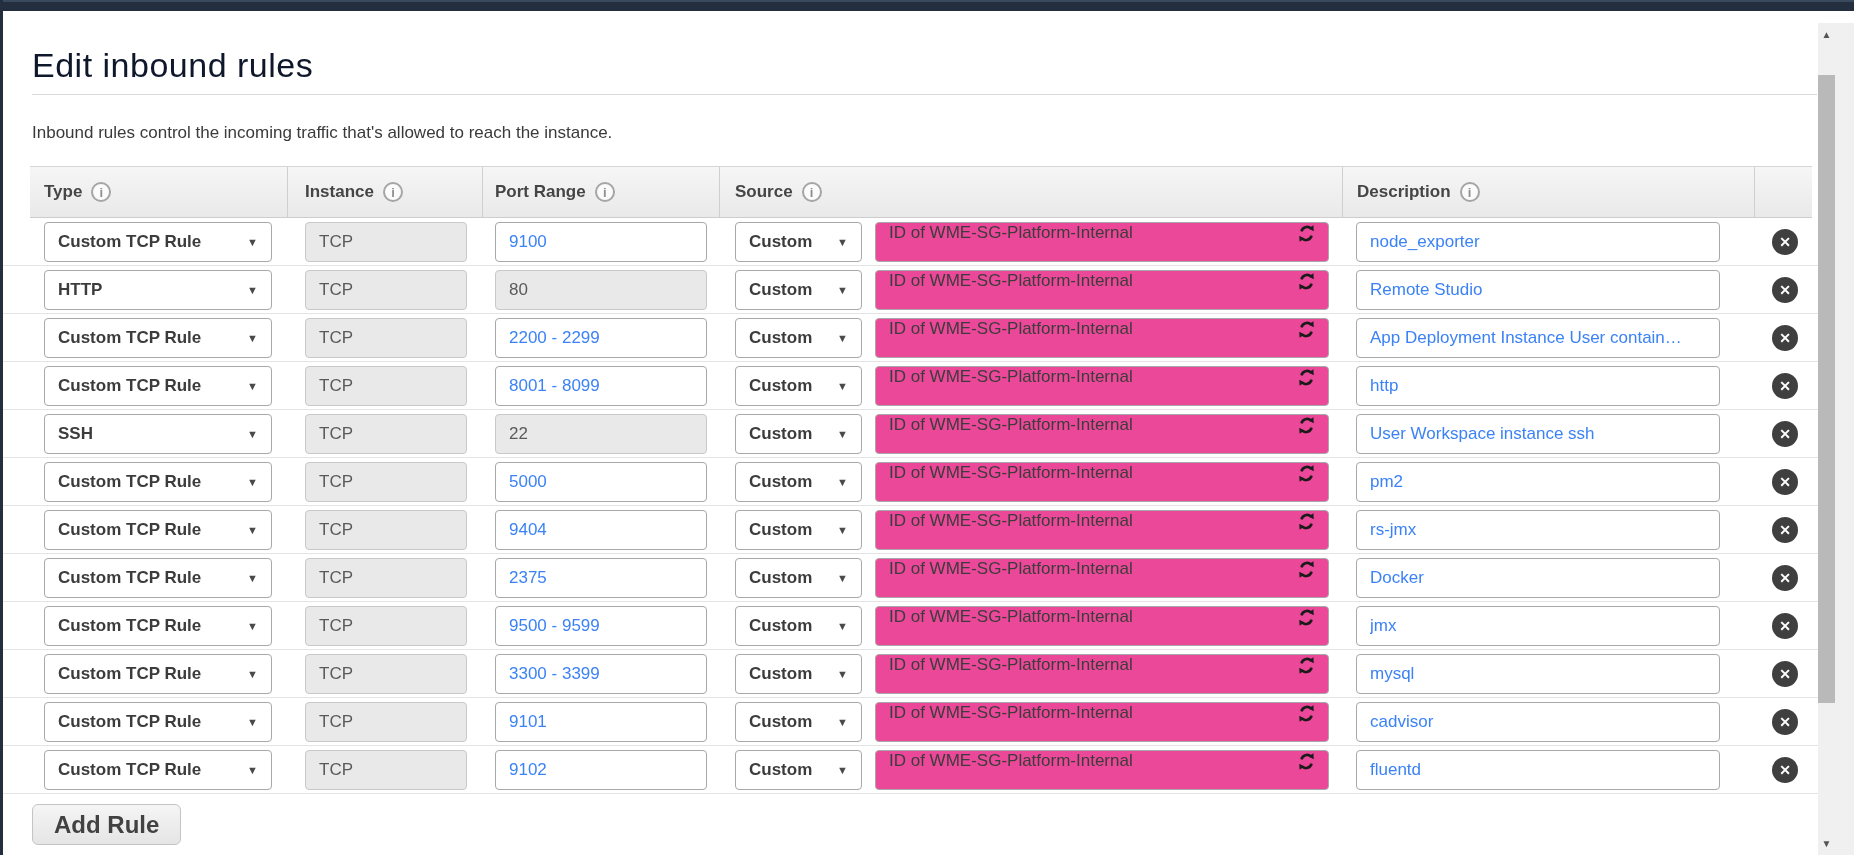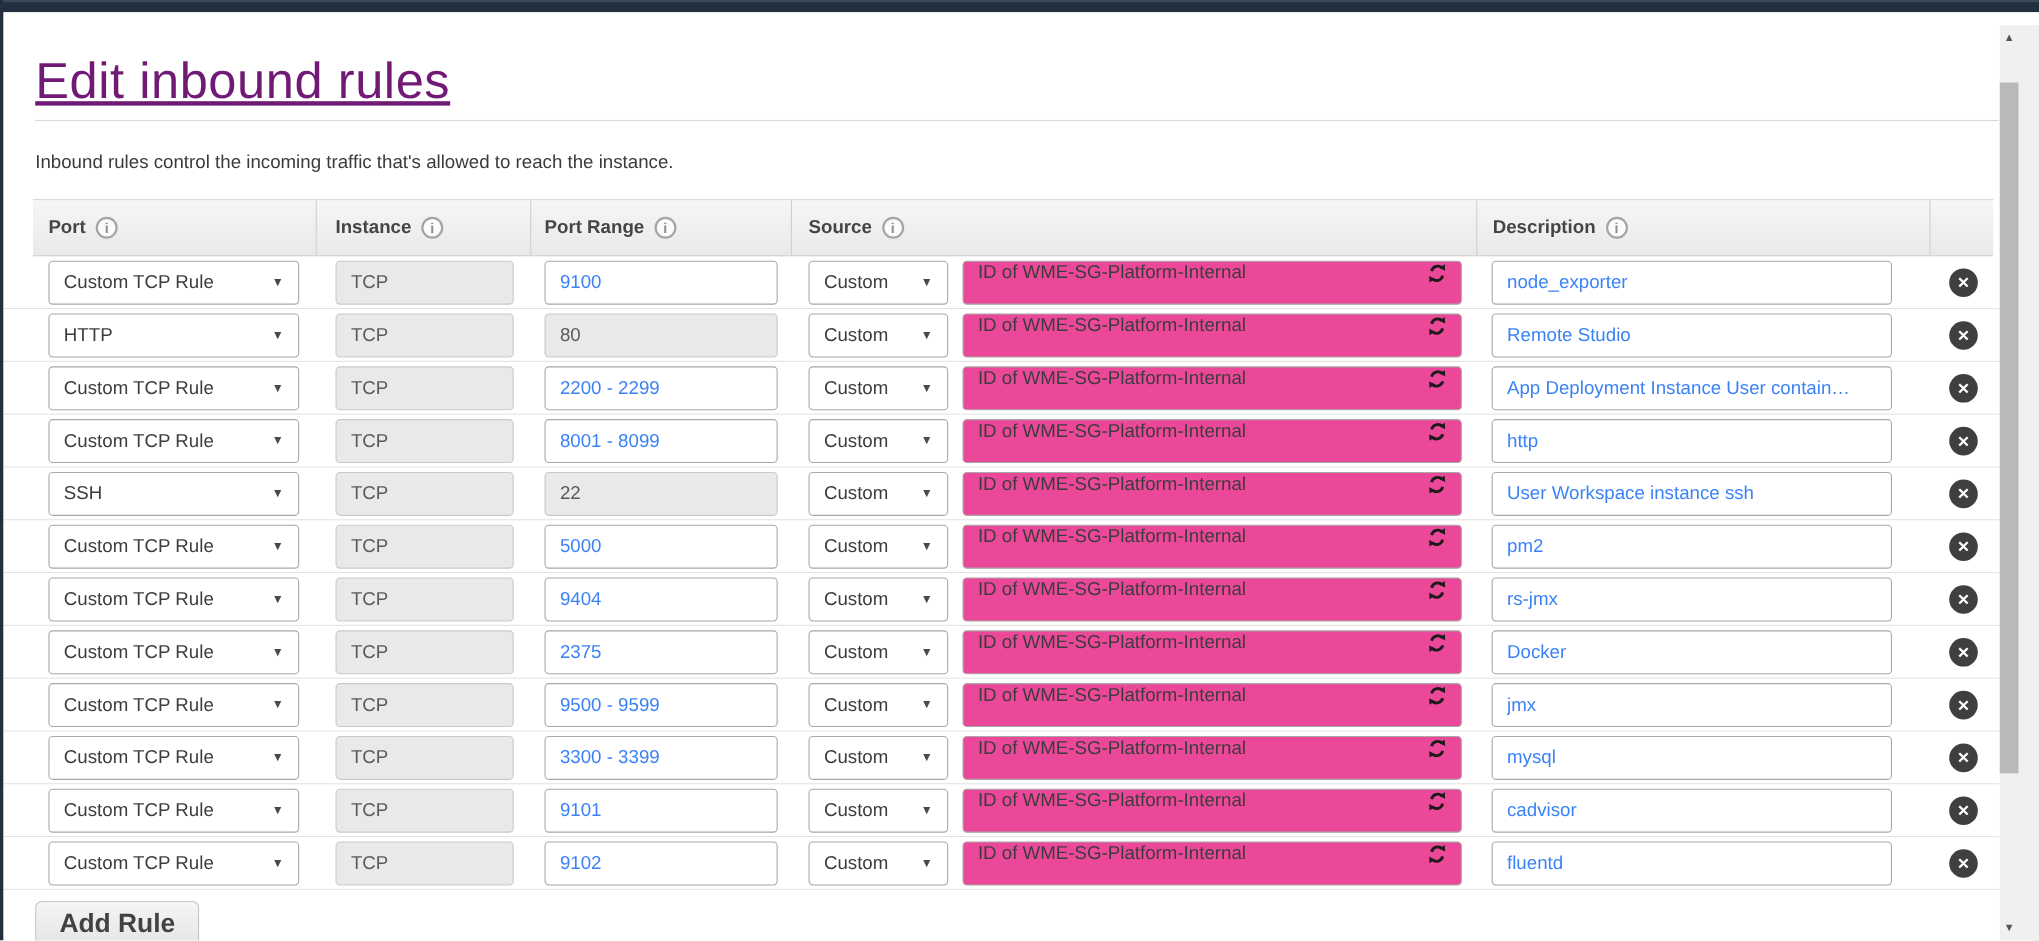--- a/index.html
+++ b/index.html
@@ -17,21 +17,21 @@
 
   
   .scrollbar { position:absolute; top:23px; right:0; width:36px; height:832px; background:#f0f0f0; z-index:4; }
   .sb-arrow { position:absolute; left:0; width:17px; text-align:center; font-size:10px; color:#555; cursor:pointer; }
   .sb-arrow.up { top:6px; }
   .sb-arrow.down { bottom:6px; }
   .sb-thumb { position:absolute; left:0; top:52px; width:17px; height:628px; background:#b9b9b9; }
 
   
   .dialog { position:absolute; top:11px; left:3px; width:1815px; }
-  .page-title { margin:35px 0 0 29px; font-size:46px; font-weight:400; color:#701a75; letter-spacing:.5px;text-decoration:underline; }
+  .page-title { margin:35px 0 0 29px; font-size:34px; font-weight:400; color:#0f172a; letter-spacing:.5px; }
   .title-rule { margin:9px 1px 0 29px; border-bottom:1px solid #d9d9d9; }
   .page-subtitle { margin:28px 0 0 29px; font-size:17px; color:#3a3a3a; }
 
   
   .thead { margin:23px 0 0 27px; width:1782px; height:52px; position:relative;
            background:linear-gradient(#f6f6f6,#e9e9e9);
            border-top:1px solid #d6d6d6; border-bottom:1px solid #cdcdcd;
            display:flex; align-items:center; }
   .hcell { display:flex; align-items:center; gap:9px; font-size:17px; font-weight:bold; color:#454545; }
   .hcell.h-type     { margin-left:14px; width:228px; }
@@ -51,21 +51,21 @@
   .c-type    { width:228px; }
   .c-protocol{ width:162px; margin-left:33px; }
   .c-port    { width:212px; margin-left:28px; }
   .c-srcmode { width:127px; margin-left:28px; }
   .c-srcval  { width:454px; margin-left:13px; }
   .c-desc    { width:364px; margin-left:27px; }
   .c-del     { width:26px;  margin-left:52px; display:flex; align-items:center; justify-content:center; }
 
   .select { height:40px; background:#fff; border:1px solid #a8a8a8; border-radius:4px;
             display:flex; align-items:center; justify-content:space-between;
-            padding:0 13px; font-size:17px; color:#3c3c3c; cursor:pointer; }
+            padding:0 13px; font-size:17px; color:#3c3c3c; cursor:pointer;font-weight:bold; }
   .caret { font-size:11px; color:#4a4a4a; }
 
   input.box { height:40px; width:100%; border:1px solid #a8a8a8; border-radius:4px;
               padding:0 13px; font-size:17px; color:#3b82f6; background:#fff;
               font-family:"Liberation Sans", sans-serif; }
   input.box:disabled, input.box.locked {
               background:#e9e9e9; border-color:#c9c9c9; color:#5a5a5a; opacity:1; }
 
   .source-field { height:40px; border:1px solid #a8a8a8; border-radius:4px; background:#ec4899;
                   display:flex; align-items:flex-start; padding:0 11px 0 13px; }
@@ -89,21 +89,21 @@
 <div class="topbar"></div>
 <div class="left-edge"></div>
 
 <div class="dialog">
   <h1 class="page-title">Edit inbound rules</h1>
   <div class="title-rule"></div>
   <p class="page-subtitle">Inbound rules control the incoming traffic that's allowed to reach the instance.</p>
 
   <div class="thead">
     <div class="hcell h-type">
-      <span>Port</span>
+      <span>Type</span>
       <span class="info-icon">i</span>
     </div>
     <div class="hcell h-protocol">
       <span>Instance</span>
       <span class="info-icon">i</span>
     </div>
     <div class="hcell h-port">
       <span>Port Range</span>
       <span class="info-icon">i</span>
     </div>

